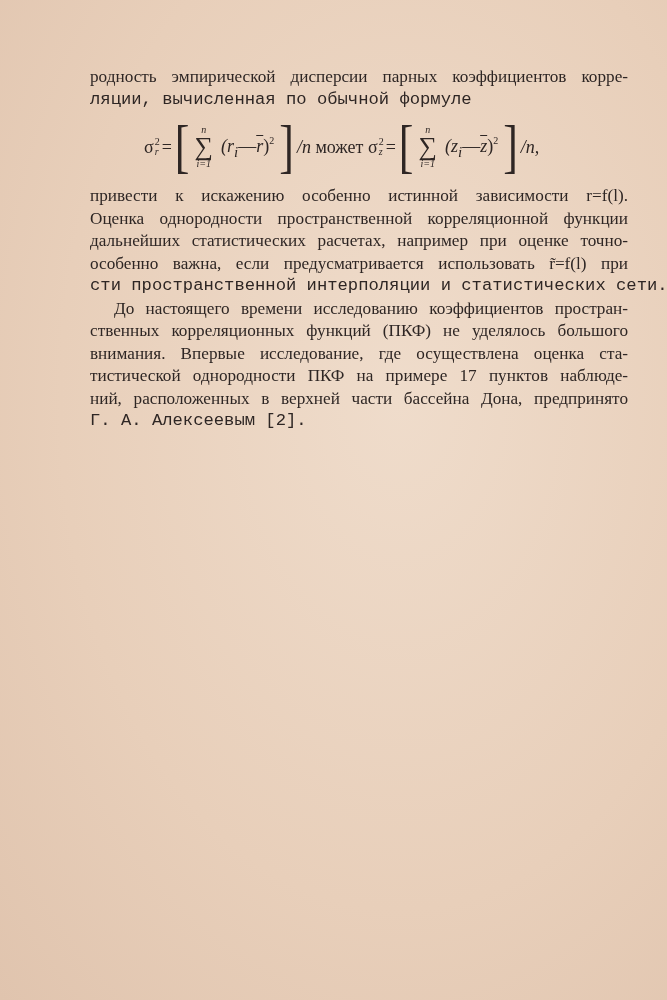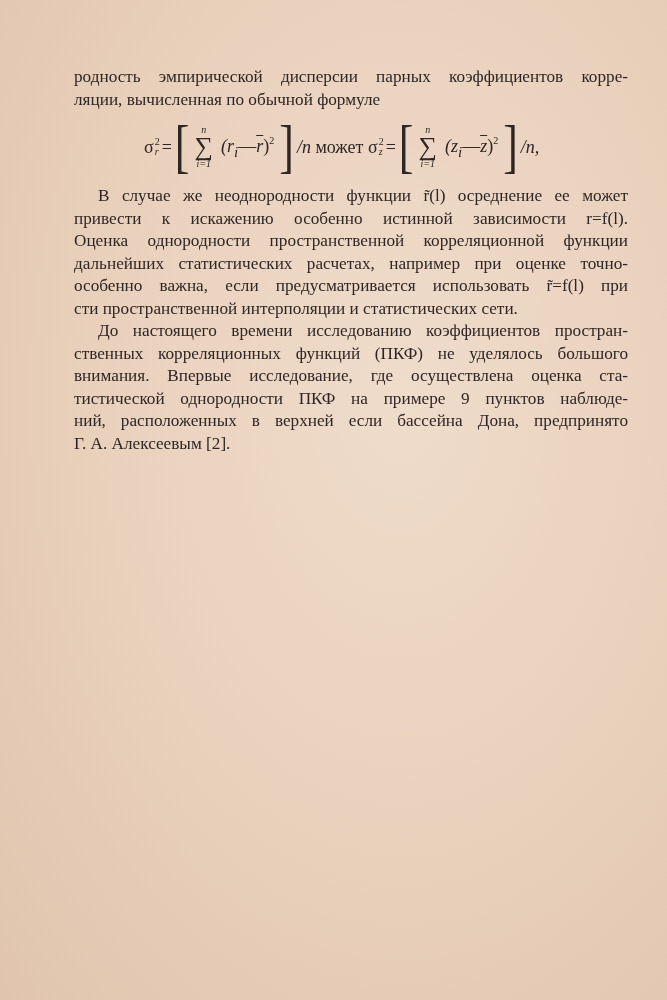--- a/index.html
+++ b/index.html
@@ -9,22 +9,22 @@
       background-image: radial-gradient(ellipse at 60% 40%, #efdccb 0%, #e8cfba 60%, #e0c4ae 100%);
       position: relative; overflow: hidden;
       font-family: "Liberation Serif", "DejaVu Serif", serif;
       color: #2e2624;
     }
     .page {
       position: absolute; left: 74px; top: 66px; width: 554px;
       font-size: 17.2px; line-height: 22.5px;
       text-align: justify;
     }
-    .line { display: block; white-space: nowrap; text-align-last: justify; text-align: justify; }
-    .line.last { text-align-last: left; }
+    .line { display: block; white-space: nowrap; text-align-last: justify; text-align: justify; margin-left: 16px; }
+    .line.last { text-align-last: left; font-family: Liberation Mono, monospace; }
     .indent { padding-left: 24px; }
     .formula {
       position: relative; height: 68px; margin: 2px 0 4px 0;
       font-size: 18px;
     }
     .formula .inner {
       position: absolute; left: 70px; top: 0; height: 68px;
       display: flex; align-items: center; white-space: nowrap;
     }
     .sigma { font-style: normal; }
@@ -83,30 +83,29 @@
       <span class="term">
         <i>(z</i><sub><i>i</i></sub><span>—</span><i class="over">z</i><span>)</span><span class="sq">2</span>
       </span>
       <span class="bracket">]</span>
       <i>/n,</i>
     </div>
   </div>
 
 
   <div>
-    <span class="line indent">В случае же неоднородности функции r̃(l) осреднение ее может</span>
     <span class="line">привести к искажению особенно истинной зависимости r=f(l).</span>
     <span class="line">Оценка однородности пространственной корреляционной функции</span>
     <span class="line">дальнейших статистических расчетах, например при оценке точно-</span>
     <span class="line">особенно важна, если предусматривается использовать r̃=f(l) при</span>
     <span class="line last">сти пространственной интерполяции и статистических сети.</span>
   </div>
 
   <div>
     <span class="line indent">До настоящего времени исследованию коэффициентов простран-</span>
     <span class="line">ственных корреляционных функций (ПКФ) не уделялось большого</span>
     <span class="line">внимания. Впервые исследование, где осуществлена оценка ста-</span>
-    <span class="line">тистической однородности ПКФ на примере 9 пунктов наблюде-</span>
-    <span class="line">ний, расположенных в верхней если бассейна Дона, предпринято</span>
+    <span class="line">тистической однородности ПКФ на примере 17 пунктов наблюде-</span>
+    <span class="line">ний, расположенных в верхней части бассейна Дона, предпринято</span>
     <span class="line last">Г. А. Алексеевым [2].</span>
   </div>
 
 </div>
 
 </body></html>

